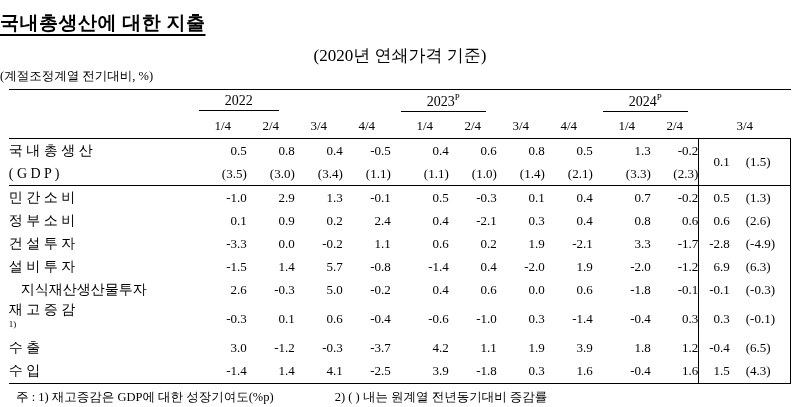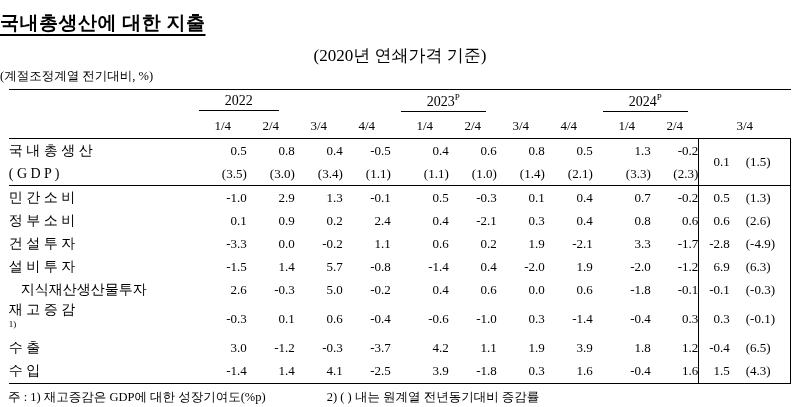--- a/index.html
+++ b/index.html
@@ -121,21 +121,21 @@
     display: flex;
     justify-content: center;
     gap: 16px;
     padding: 0 6px;
   }
   .boxinner .v { min-width: 30px; text-align: right; }
   .boxinner .p { min-width: 44px; text-align: left; }
   .footnote {
     font-size: 12.5px;
     margin-top: 5px;
-    padding-left: 8px;
+    padding-left: 16px;
   }
   .footnote .fn2 { margin-left: 58px; }
   .sup-s { font-size: 9px; vertical-align: super; }
   .tight-row td { height: 23px; }
 </style>
 </head>
 <body>
 
 <div class="page">
 

